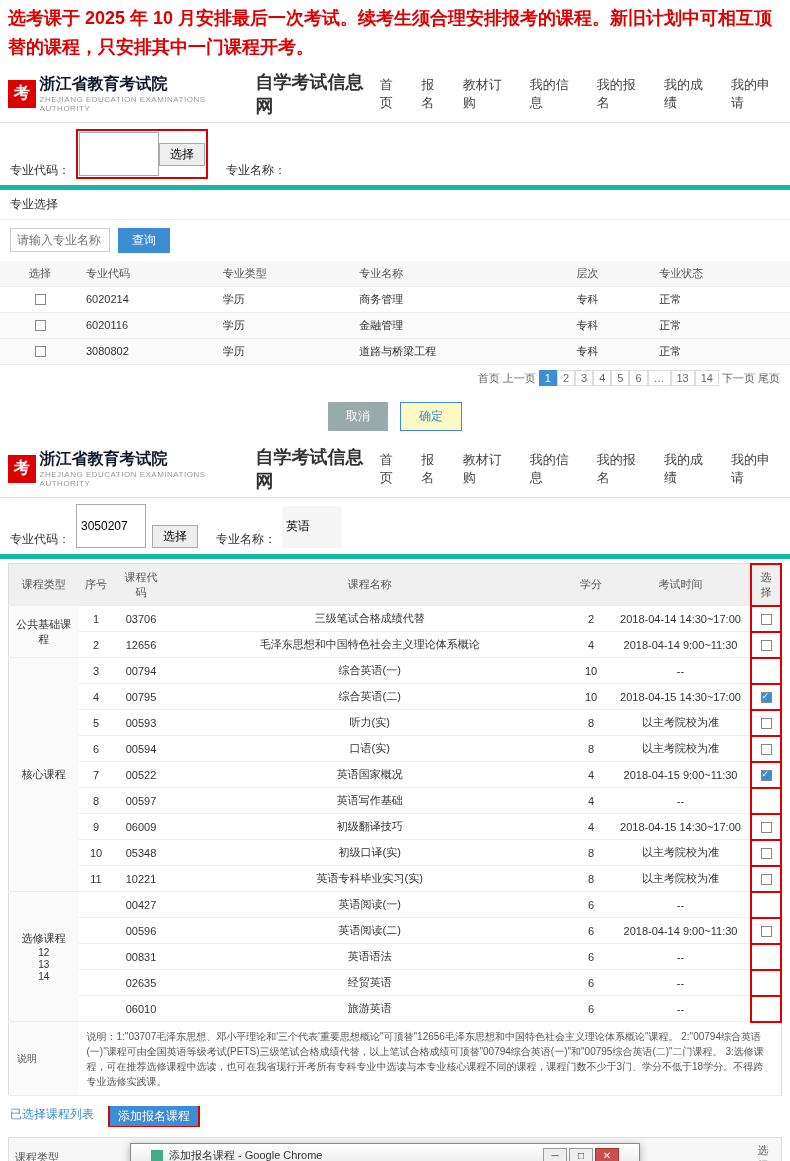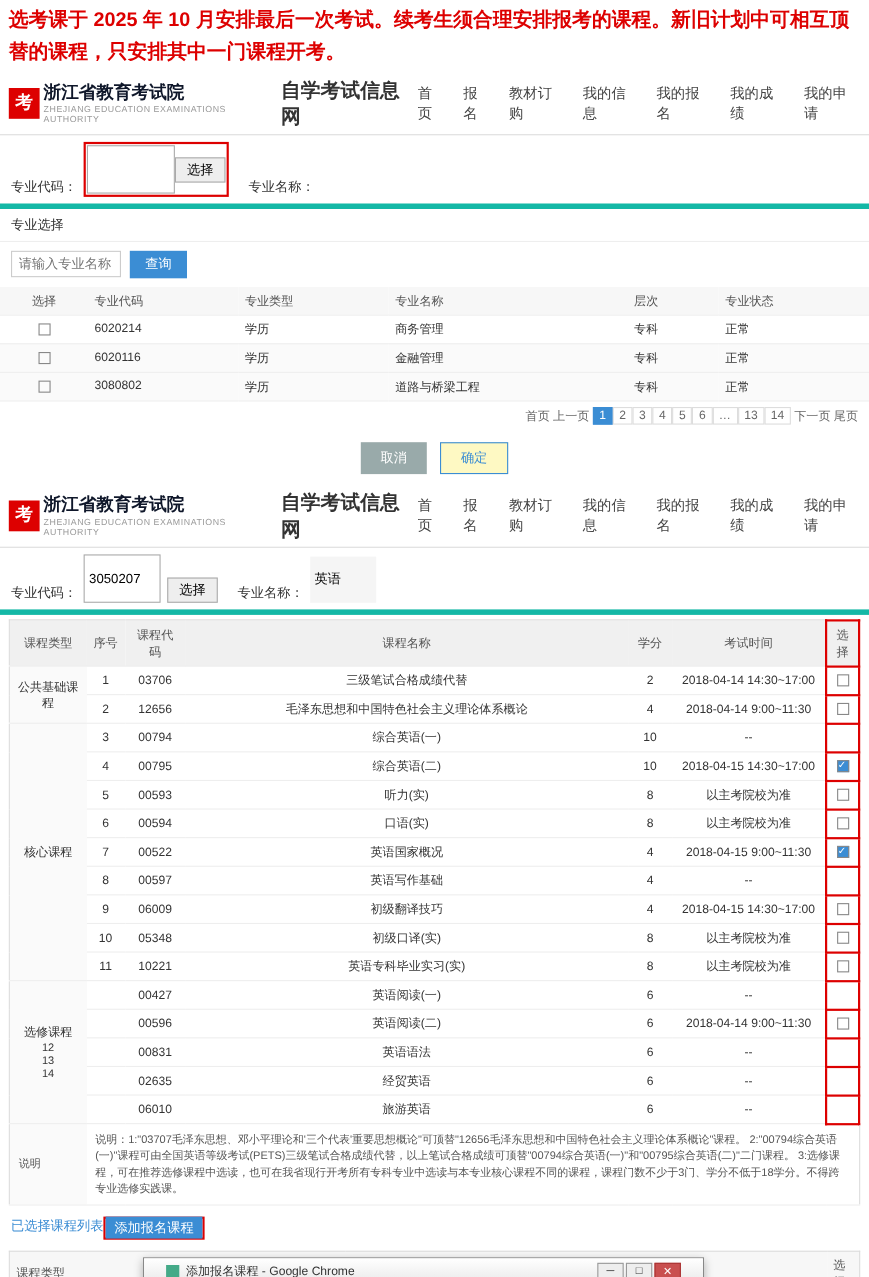--- a/index.html
+++ b/index.html
@@ -30,21 +30,21 @@
 .action-row{display:flex;justify-content:center;gap:12px;padding:10px}
 .btn-gray{background:#9aa;color:#fff;border:none;padding:5px 18px;font-size:12px;cursor:pointer}
 .btn-blue2{background:#fef9c3;color:#3b8dd4;border:1px solid #3b8dd4;padding:5px 18px;font-size:12px;cursor:pointer}
 .course-table{width:calc(100% - 16px);margin:4px 8px;border:1px solid #ddd}
 .course-table th{background:#f0f0f0;text-align:center;font-size:11px}
 .course-table td{text-align:center;font-size:11px}
 .course-table .cat-cell{vertical-align:middle;background:#fafafa}
 .sel-col{width:30px}
 .red-col-box{border:2px solid #d00}
 .note-row td{text-align:left;font-size:10px;color:#555;line-height:1.5;padding:6px 8px}
-.tabs{display:flex;gap:0;padding:6px 10px;font-size:12px}
+.tabs{display:flex;gap:14px;padding:6px 10px;font-size:12px}
 .tab-link{color:#3b8dd4;cursor:pointer}
 .tab-active{background:#3b8dd4;color:#fff;padding:3px 8px}
 .red-outline{border:2px solid #d00}
 .modal-section{position:relative;padding:4px 8px}
 .bg-table{width:100%;border:1px solid #ddd}
 .bg-table td{height:30px;border:1px solid #eee;font-size:11px;text-align:center}
 .modal{position:absolute;top:10px;left:130px;width:510px;background:#fff;border:1px solid #888;box-shadow:0 2px 8px rgba(0,0,0,0.3)}
 .modal-title{background:linear-gradient(#fff,#e8e8e8);border-bottom:1px solid #ccc;padding:4px 20px;display:flex;align-items:center;font-size:11px}
 .win-btns{margin-left:auto;display:flex;gap:2px}
 .win-btns span{width:24px;height:16px;display:flex;align-items:center;justify-content:center;font-size:10px;border:1px solid #999;background:#eee}

